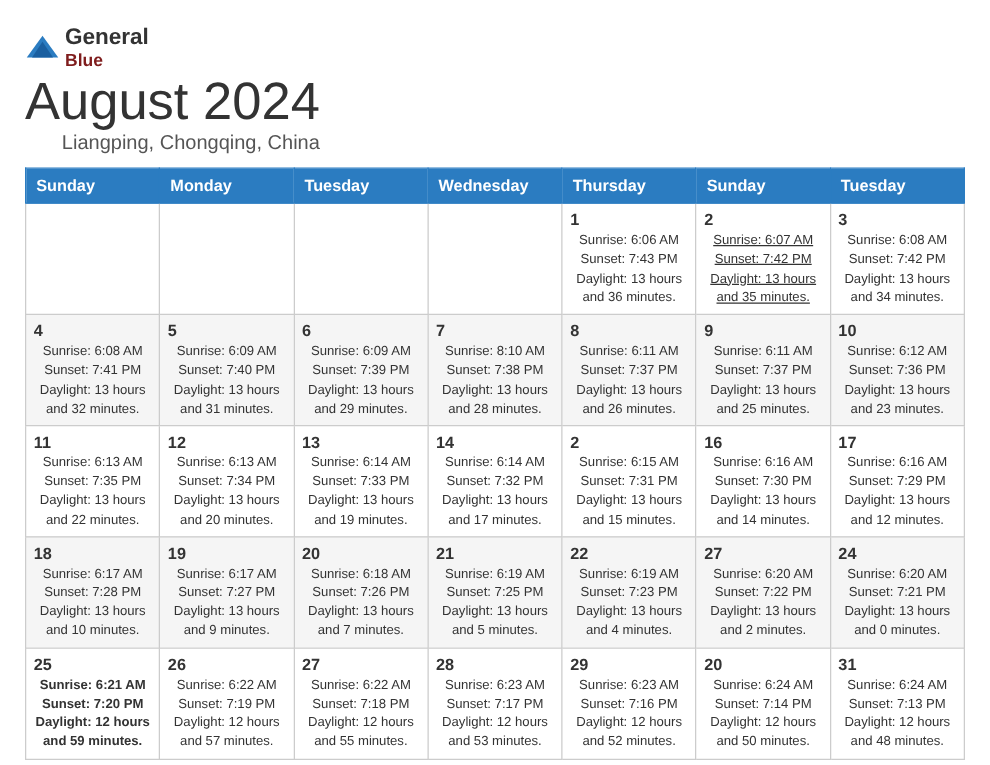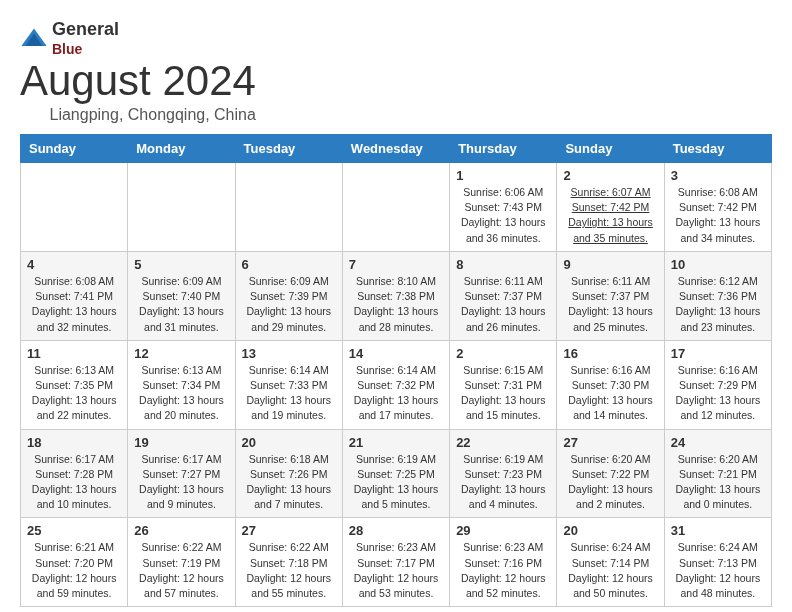--- a/index.html
+++ b/index.html
@@ -314,21 +314,21 @@
           <span class="day-number">24</span>
           <div class="day-info" style="white-space: pre-line;">Sunrise: 6:20 AM
 Sunset: 7:21 PM
 Daylight: 13 hours
 and 0 minutes.</div>
         </td>
       </tr>
       <tr>
         <td>
           <span class="day-number">25</span>
-          <div class="day-info" style="white-space: pre-line;">Sunrise: 6:21 AM
+          <div class="day-info" style="white-space: pre-line; font-weight: bold;">Sunrise: 6:21 AM
 Sunset: 7:20 PM
 Daylight: 12 hours
 and 59 minutes.</div>
         </td>
         <td>
           <span class="day-number">26</span>
           <div class="day-info" style="white-space: pre-line;">Sunrise: 6:22 AM
 Sunset: 7:19 PM
 Daylight: 12 hours
 and 57 minutes.</div>

